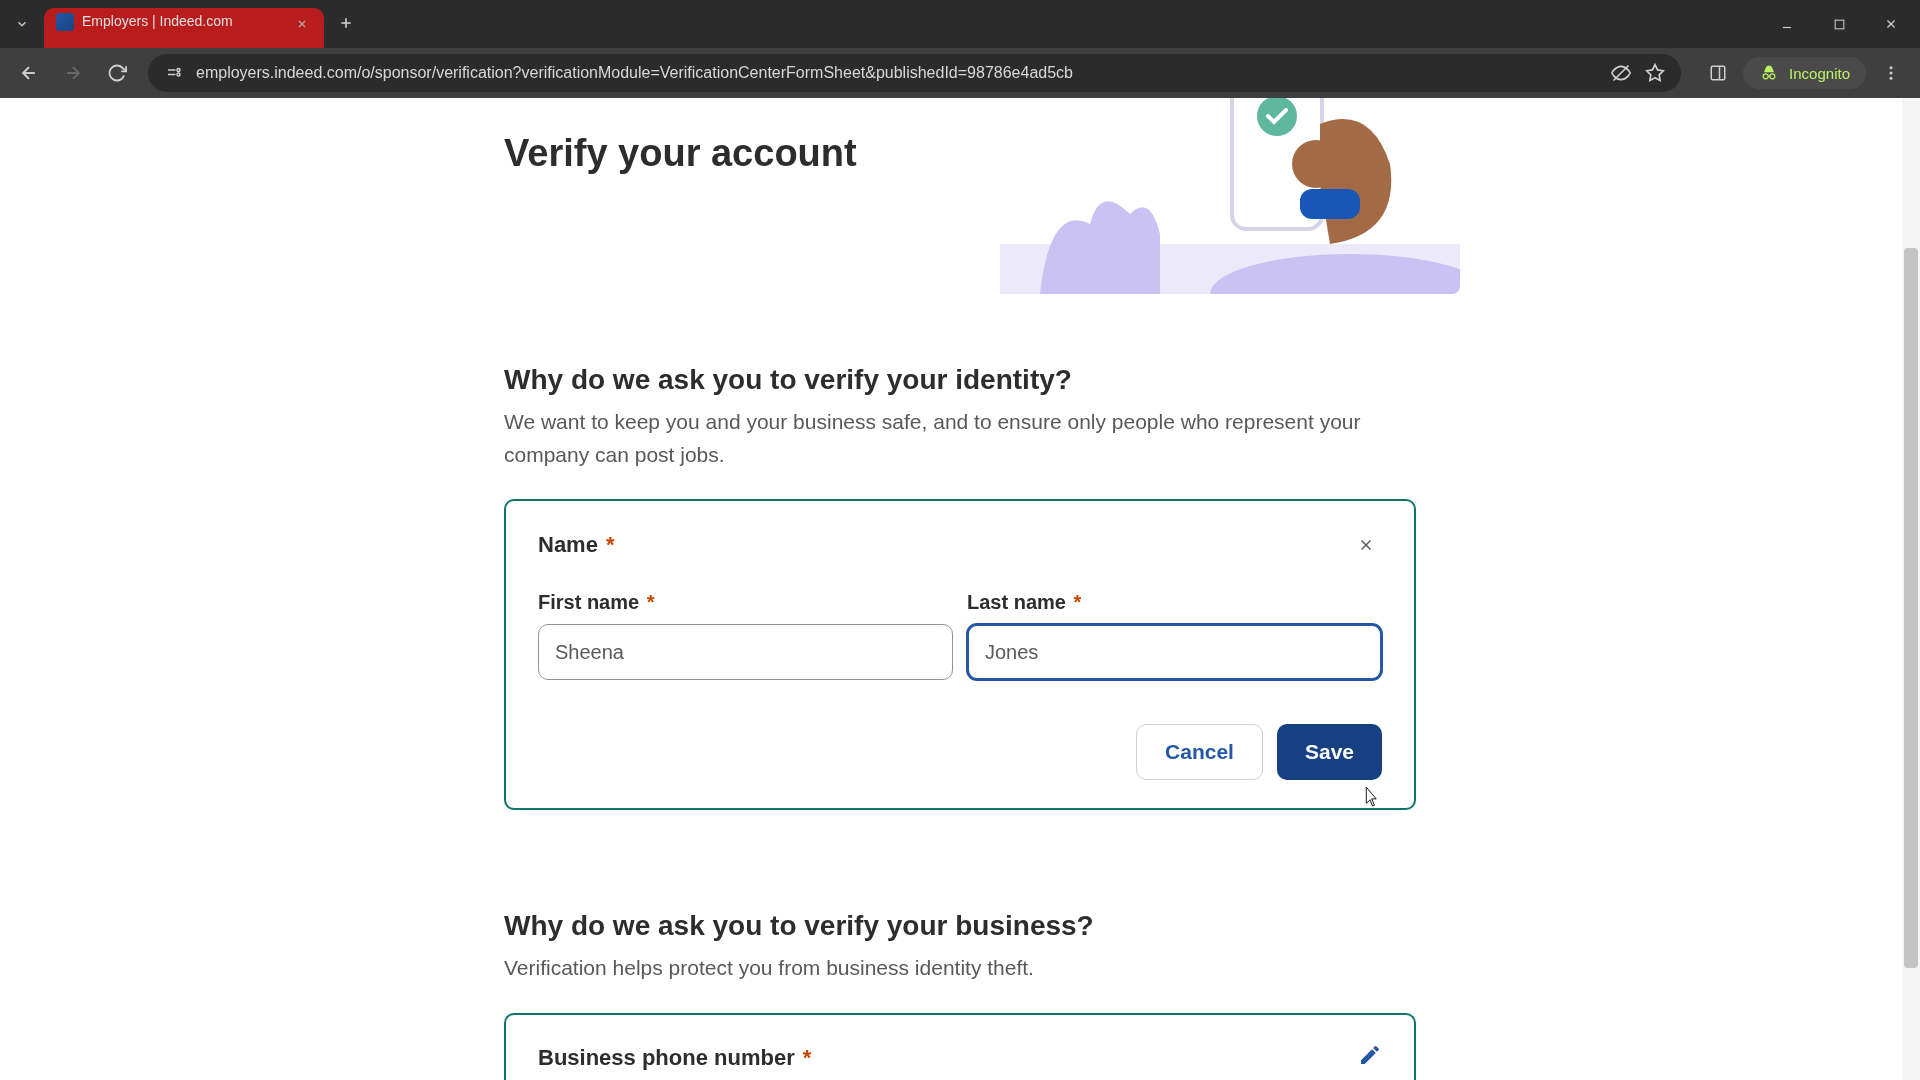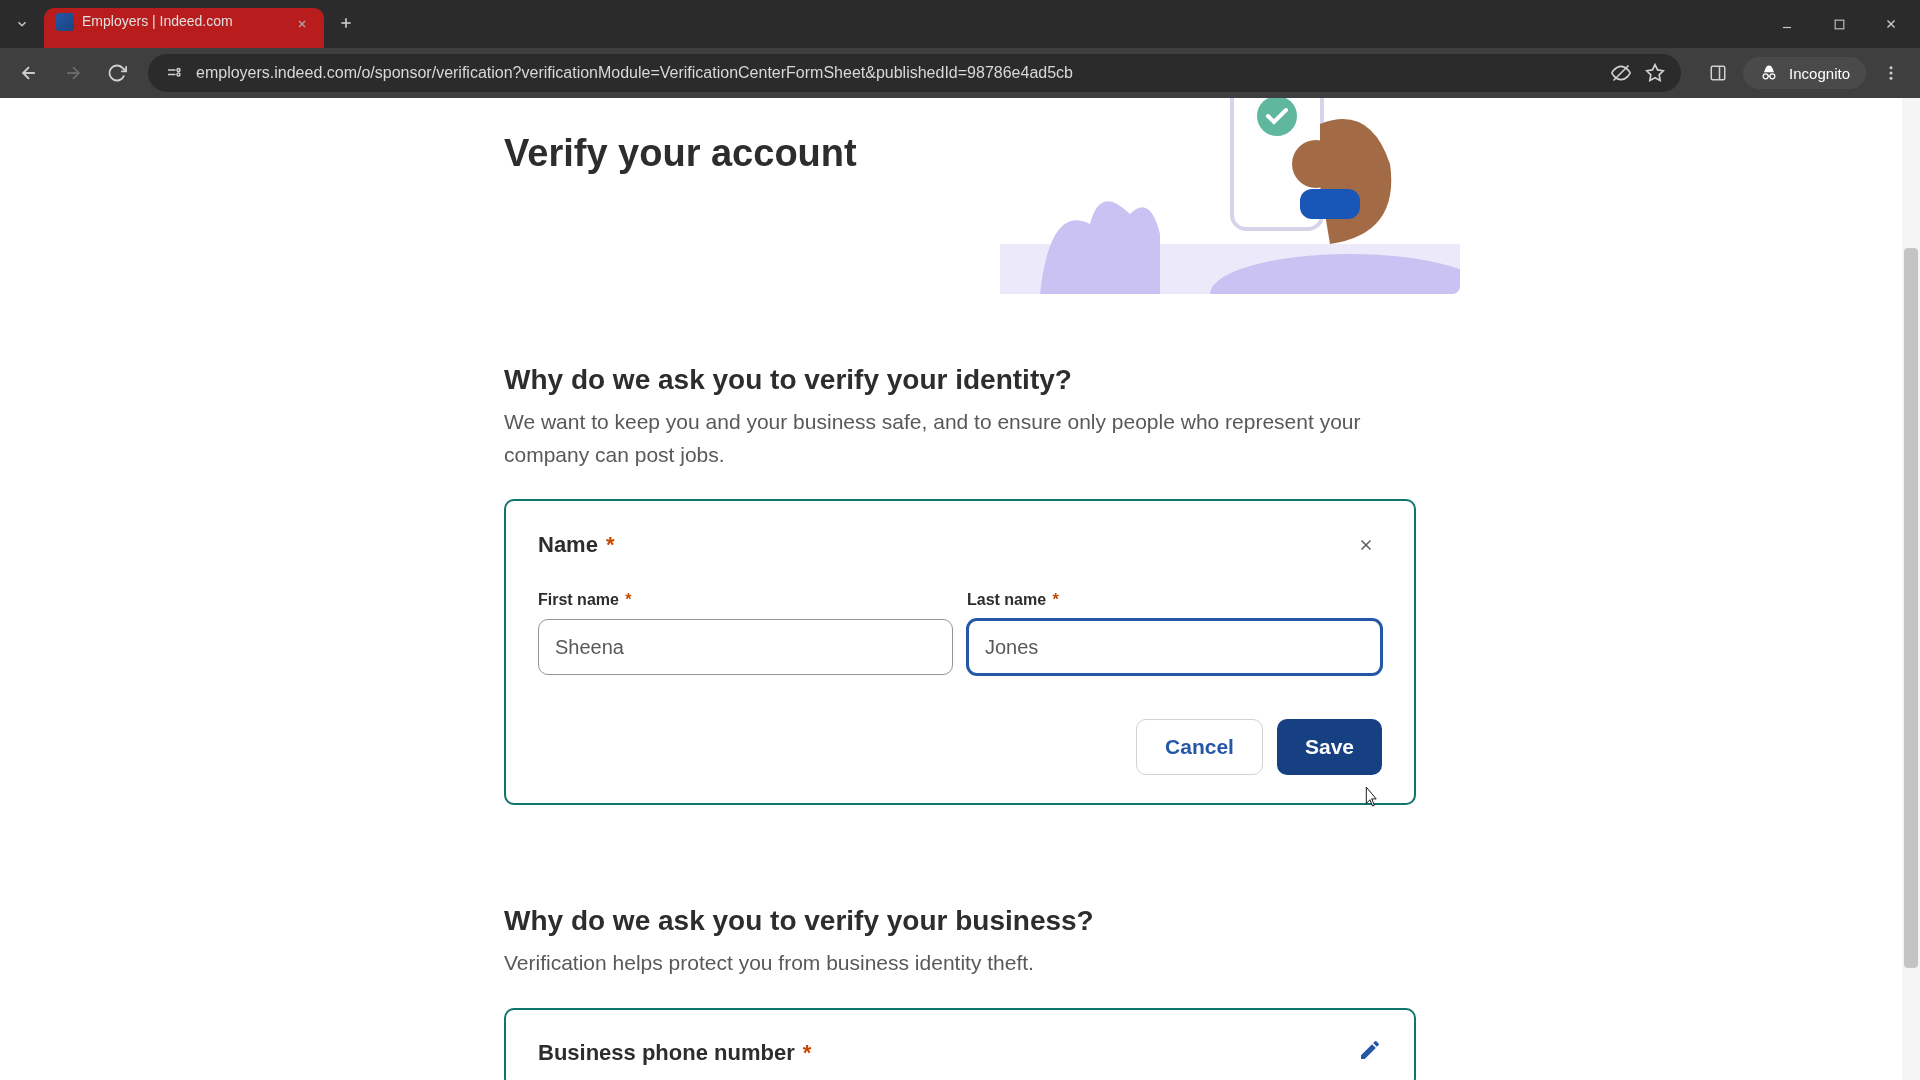--- a/index.html
+++ b/index.html
@@ -17,21 +17,21 @@
     .win-btn { width: 50px; height: 40px; display: flex; align-items: center; justify-content: center; color: #c8c8c8; cursor: pointer; font-size: 14px; }
 
     
     .toolbar { background: #3f3f3f; height: 50px; display: flex; align-items: center; padding: 0 10px; gap: 6px; }
     .nav-btn { width: 38px; height: 38px; display: flex; align-items: center; justify-content: center; color: #d0d0d0; cursor: pointer; border-radius: 50%; }
     .nav-btn.disabled { color: #6a6a6a; }
     .url-bar { flex: 1; background: #2b2b2b; border-radius: 24px; height: 38px; display: flex; align-items: center; padding: 0 14px; gap: 10px; margin: 0 6px; }
     .url-text { color: #d8d8d8; font-size: 16px; flex: 1; white-space: nowrap; overflow: hidden; }
     .url-icon { color: #d0d0d0; display: flex; align-items: center; justify-content: center; width: 24px; height: 24px; cursor: pointer; }
     .right-controls { display: flex; align-items: center; gap: 6px; padding-left: 6px; }
-    .incognito-pill { display: flex; align-items: center; gap: 10px; background: #4a4a4a; border-radius: 22px; padding: 6px 16px; color: #ffffff; font-size: 15px; cursor: pointer; }
+    .incognito-pill { display: flex; align-items: center; gap: 10px; background: #4a4a4a; border-radius: 22px; padding: 6px 16px; color: #bef264; font-size: 15px; cursor: pointer; }
 
     
     .viewport { width: 100%; height: calc(1080px - 98px); overflow: hidden; position: relative; background: #fff; }
     .scrollbar-track { position: absolute; right: 0; top: 0; bottom: 0; width: 18px; background: #f5f5f5; }
     .scrollbar-thumb { position: absolute; right: 2px; width: 14px; background: #c4c4c4; border-radius: 4px; }
 
     .content { width: 100%; height: 100%; overflow: hidden; }
     .inner { width: 1000px; margin: 0 auto; padding: 0 0 40px 0; }
 
     
@@ -46,21 +46,21 @@
 
     
     .card { border: 2px solid #0f766e; border-radius: 10px; margin-top: 28px; padding: 28px 32px 28px 32px; position: relative; }
     .card-header { display: flex; align-items: center; justify-content: space-between; }
     .card-title { font-size: 22px; font-weight: 700; color: #2d2d2d; }
     .req { color: #c74600; margin-left: 2px; }
     .close-card { font-size: 22px; color: #595959; cursor: pointer; background:none;border:none; padding:4px;width:32px;height:32px;display:flex;align-items:center;justify-content:center;}
 
     .fields { display: flex; gap: 14px; margin-top: 30px; }
     .field { flex: 1; }
-    .field-label { font-size: 16px; font-weight: 700; color: #2d2d2d; margin-bottom: 10px; display: inline-block; }
+    .field-label { font-size: 20px; font-weight: 700; color: #2d2d2d; margin-bottom: 10px; display: inline-block; }
     .text-input { width: 100%; height: 56px; border: 1px solid #949494; border-radius: 10px; padding: 0 16px; font-size: 20px; color: #595959; outline: none; }
     .text-input.focused { border: 2px solid #2557a7; box-shadow: 0 0 0 1px #2557a7; }
 
     .actions { display: flex; justify-content: flex-end; gap: 14px; margin-top: 44px; }
     .btn { height: 56px; border-radius: 10px; font-size: 21px; font-weight: 700; padding: 0 28px; cursor: pointer; border: none; }
     .btn-secondary { background: #fff; color: #2557a7; border: 1px solid #d4d2d0; }
     .btn-primary { background: #164081; color: #fff; }
 
     .biz-card-header { display: flex; align-items: flex-end; justify-content: space-between; padding-bottom: 8px; }
     .edit-icon { color: #2557a7; cursor: pointer; }

